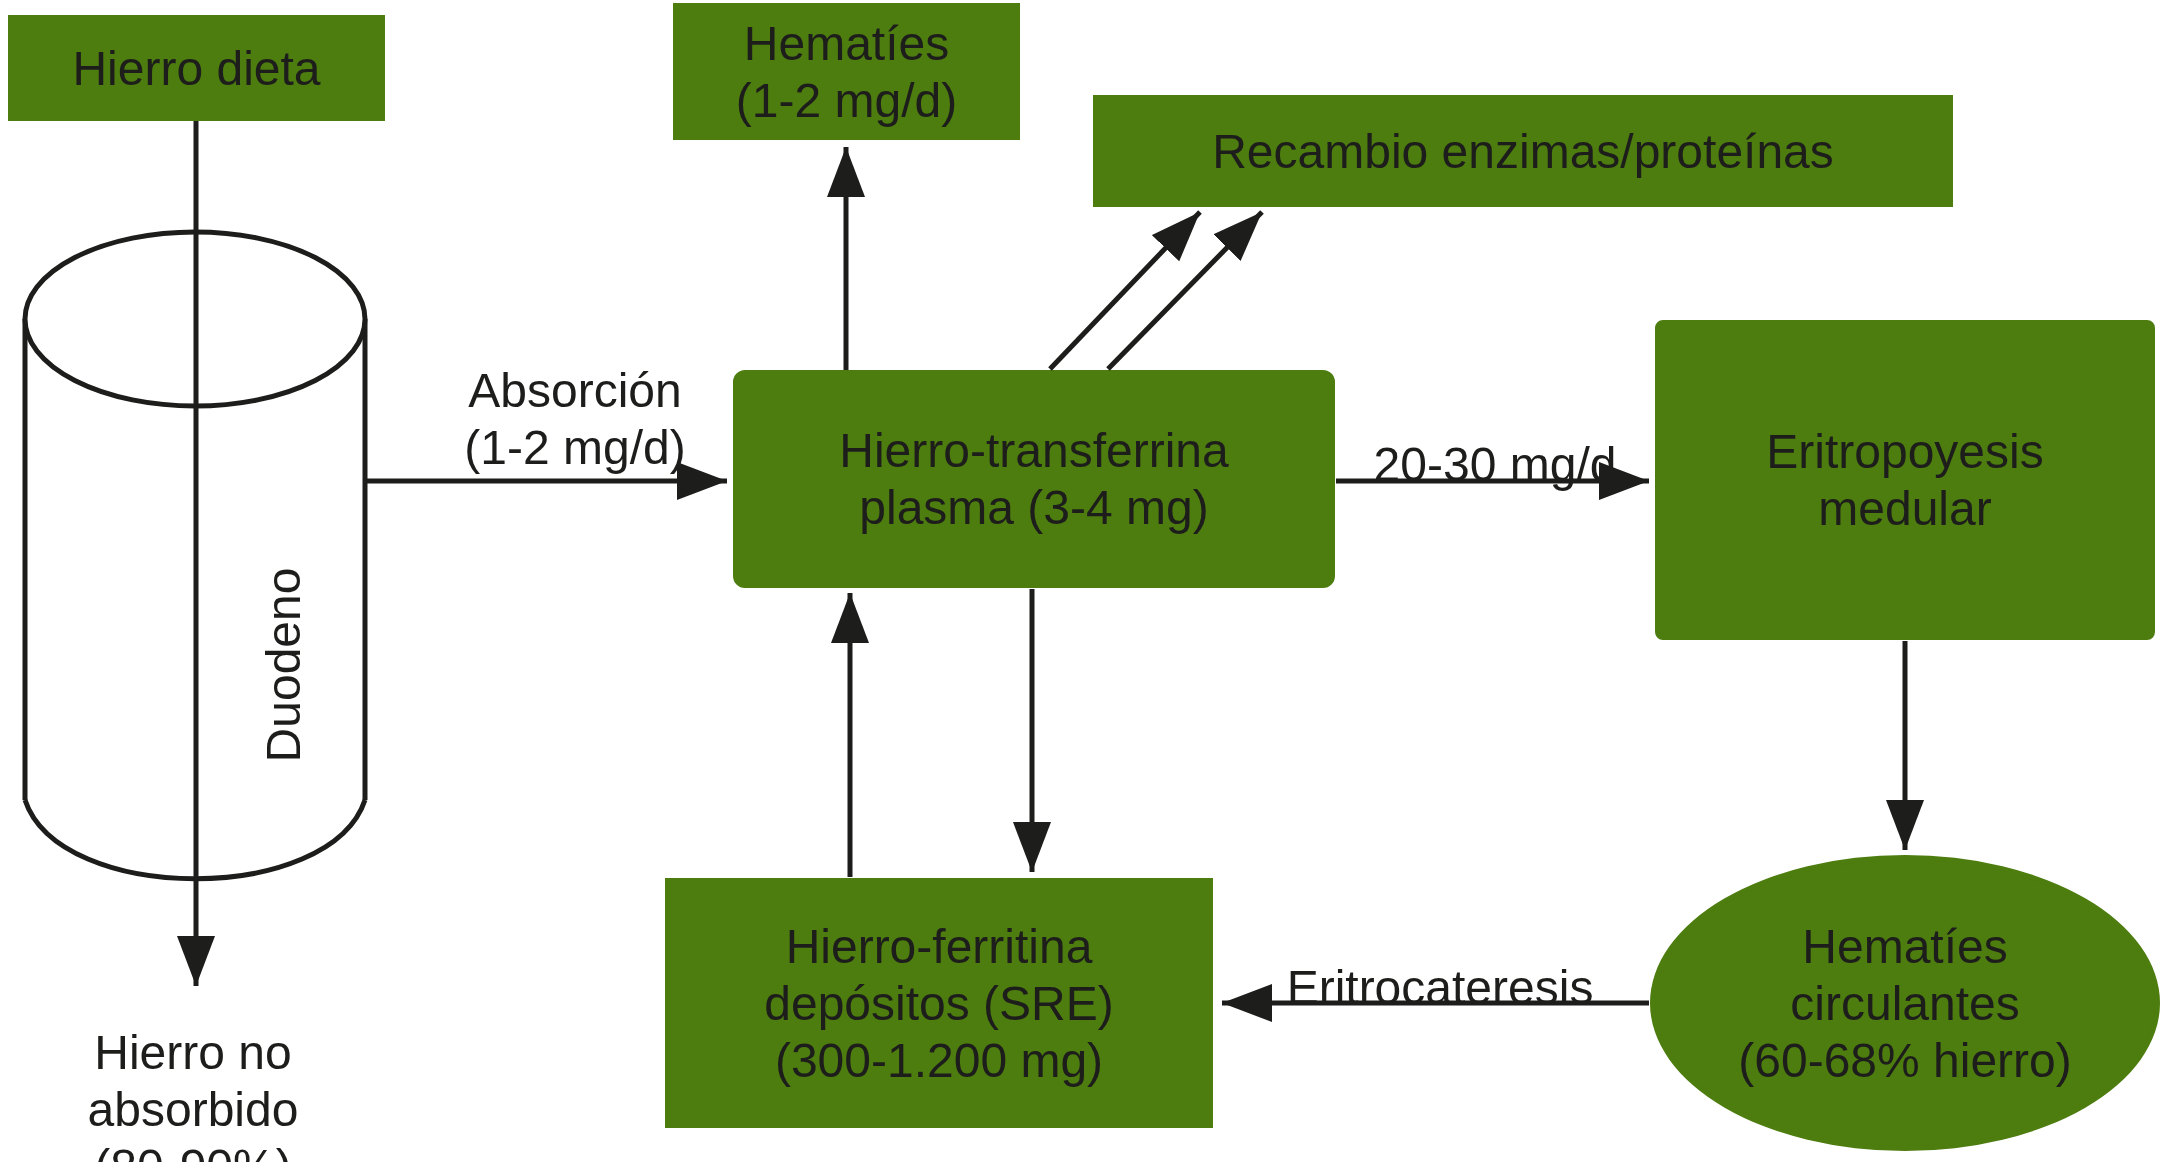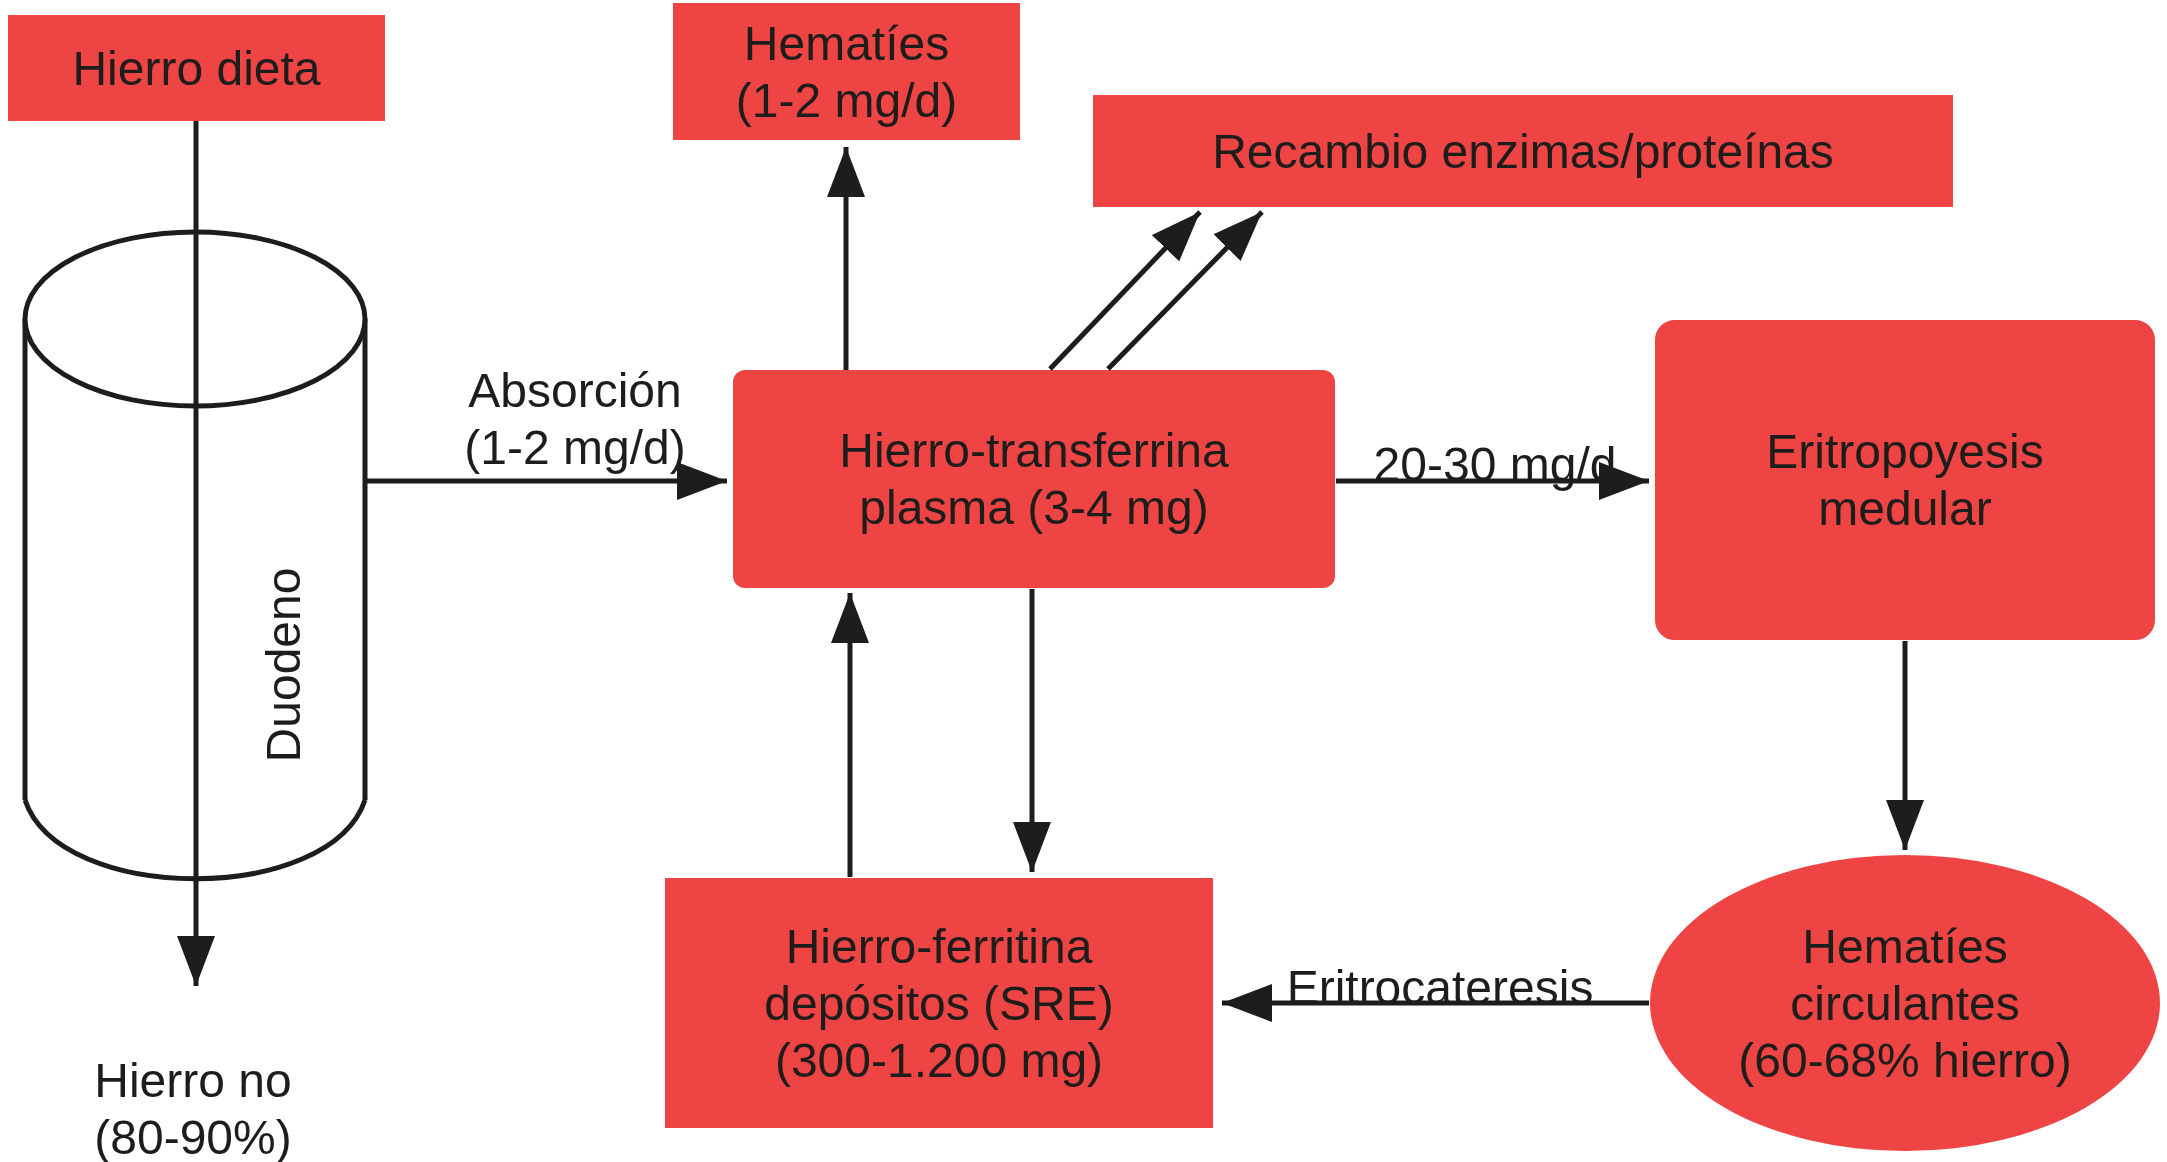--- a/index.html
+++ b/index.html
@@ -13,22 +13,22 @@
     overflow: hidden;
   }
   .node {
     position: absolute;
     display: flex;
     flex-direction: column;
     align-items: center;
     justify-content: center;
     text-align: center;
     box-sizing: border-box;
-    background: #ef4444;
-    border: 5px solid #ef4444;
+    background: #4d7c0f;
+    border: 5px solid #4d7c0f;
     font-size: 48px;
     line-height: 57px;
     z-index: 1;
   }
   .plain {
     border: none;
     background: transparent;
     margin-top: 32px;
   }
   .line { display: block; white-space: nowrap; }
@@ -90,20 +90,21 @@
   <div class="node" style="left:8px; top:15px; width:377px; height:106px;">
     <span class="line">Hierro dieta</span>
   </div>
 
   <div id="duodeno-label">
     <span class="line">Duodeno</span>
   </div>
 
   <div class="node plain" style="left:18px; top:992px; width:350px; height:170px;">
     <span class="line">Hierro no</span>
+    <span class="line">absorbido</span>
     <span class="line">(80-90%)</span>
   </div>
 
   <div class="node plain" style="left:420px; top:330px; width:310px; height:114px;">
     <span class="line">Absorción</span>
     <span class="line">(1-2 mg/d)</span>
   </div>
 
   <div class="node" style="left:673px; top:3px; width:347px; height:137px;">
     <span class="line">Hematíes</span>
@@ -116,21 +117,21 @@
 
   <div class="node" style="left:733px; top:370px; width:602px; height:218px; border-radius:12px;">
     <span class="line">Hierro-transferrina</span>
     <span class="line">plasma (3-4 mg)</span>
   </div>
 
   <div class="node plain" style="left:1340px; top:402px; width:310px; height:60px;">
     <span class="line">20-30 mg/d</span>
   </div>
 
-  <div class="node" style="left:1655px; top:320px; width:500px; height:320px; border-radius:20px;">
+  <div class="node" style="left:1655px; top:320px; width:500px; height:320px; border-radius:8px;">
     <span class="line">Eritropoyesis</span>
     <span class="line">medular</span>
   </div>
 
   <div class="node" style="left:665px; top:878px; width:548px; height:250px;">
     <span class="line">Hierro-ferritina</span>
     <span class="line">depósitos (SRE)</span>
     <span class="line">(300-1.200 mg)</span>
   </div>
 

